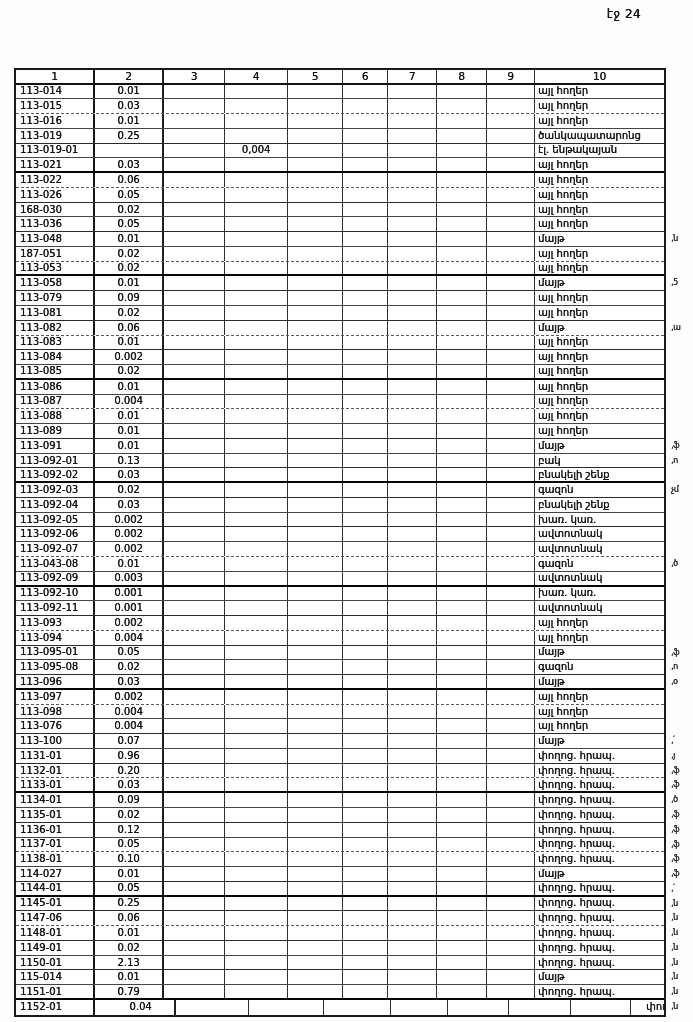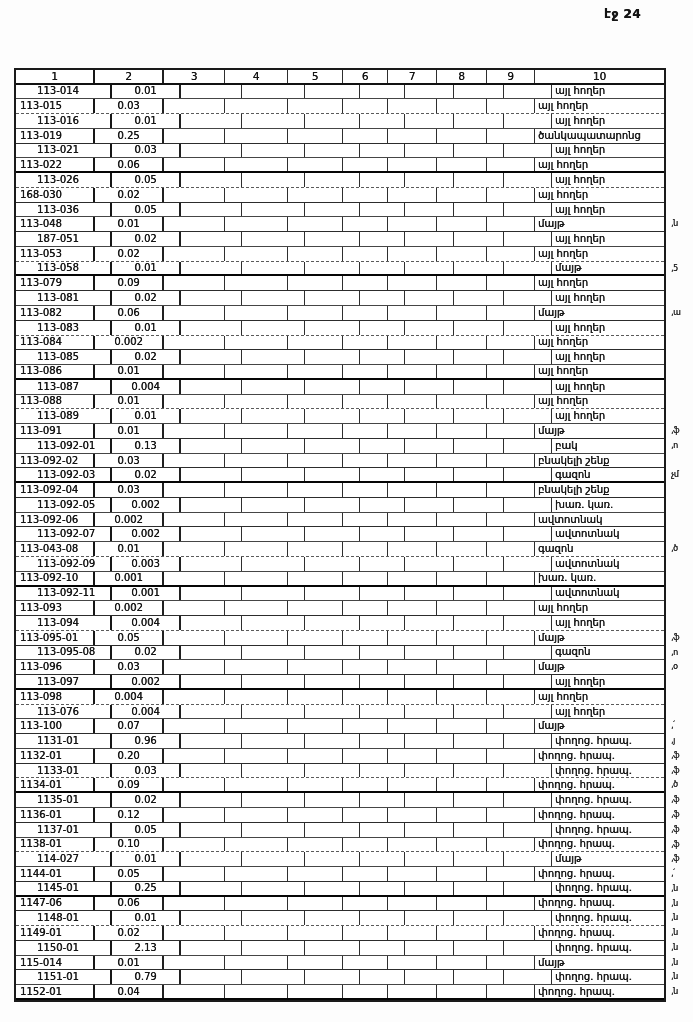--- a/index.html
+++ b/index.html
@@ -3,41 +3,41 @@
 <meta charset="utf-8">
 <style>
   * { box-sizing: border-box; margin: 0; padding: 0; }
   html, body { width: 693px; height: 1022px; background: #ffffff; overflow: hidden; }
   body { font-family: "DejaVu Sans", sans-serif; color: #141414; position: relative; }
 
   .page { position: absolute; inset: 0; background: #fdfdfd; }
 
   .page-label {
     position: absolute; top: 7px; right: 52px;
-    font-size: 12px; font-weight: bold; letter-spacing: 0.5px;
+    font-size: 12px; font-weight: normal; letter-spacing: 0.5px;
     text-shadow: 0.4px 0 0 currentColor;
   }
 
   .scan-table {
     position: absolute; left: 14px; top: 68px; width: 652px;
     border: 2px solid #1a1a1a;
     background: #fff;
   }
 
   .row {
     display: grid;
     grid-template-columns: 79px 69px 61px 63px 55px 45px 49px 50px 48px 1fr;
     height: 14.78px;
     border-bottom: 1px solid #2c2c2c;
     position: relative;
   }
-  .row:last-child { border-bottom: none; }
+  .row:last-child { border-bottom: none; gap: 12px; }
 
   
-  .row:nth-child(2n)   { border-bottom-color: #454545; padding-left: 17px; }
+  .row:nth-child(2n)   { border-bottom-color: #454545; }
   .row:nth-child(5n+3) { border-bottom-style: dashed; border-bottom-color: #5a5a5a; }
   .row:nth-child(7n)   { border-bottom-width: 2px; border-bottom-color: #050505; border-bottom-style: solid; }
 
   .cell {
     border-right: 1px solid #2e2e2e;
     overflow: hidden; white-space: nowrap;
     display: flex; align-items: center;
     font-size: 10px; line-height: 1;
     text-shadow: 0.35px 0 0 currentColor;
   }
@@ -118,20 +118,32 @@
         <span class="cell c3"></span>
         <span class="cell c4"></span>
         <span class="cell c5"></span>
         <span class="cell c6"></span>
         <span class="cell c7"></span>
         <span class="cell c8"></span>
         <span class="cell c9"></span>
         <span class="cell c10">ծանկապատարոնց</span>
       </div>
       <div class="row">
+        <span class="cell c1">113-019-01</span>
+        <span class="cell c2"></span>
+        <span class="cell c3"></span>
+        <span class="cell c4">0,004</span>
+        <span class="cell c5"></span>
+        <span class="cell c6"></span>
+        <span class="cell c7"></span>
+        <span class="cell c8"></span>
+        <span class="cell c9"></span>
+        <span class="cell c10">էլ. ենթակայան</span>
+      </div>
+      <div class="row">
         <span class="cell c1">113-021</span>
         <span class="cell c2">0.03</span>
         <span class="cell c3"></span>
         <span class="cell c4"></span>
         <span class="cell c5"></span>
         <span class="cell c6"></span>
         <span class="cell c7"></span>
         <span class="cell c8"></span>
         <span class="cell c9"></span>
         <span class="cell c10">այլ հողեր</span>

